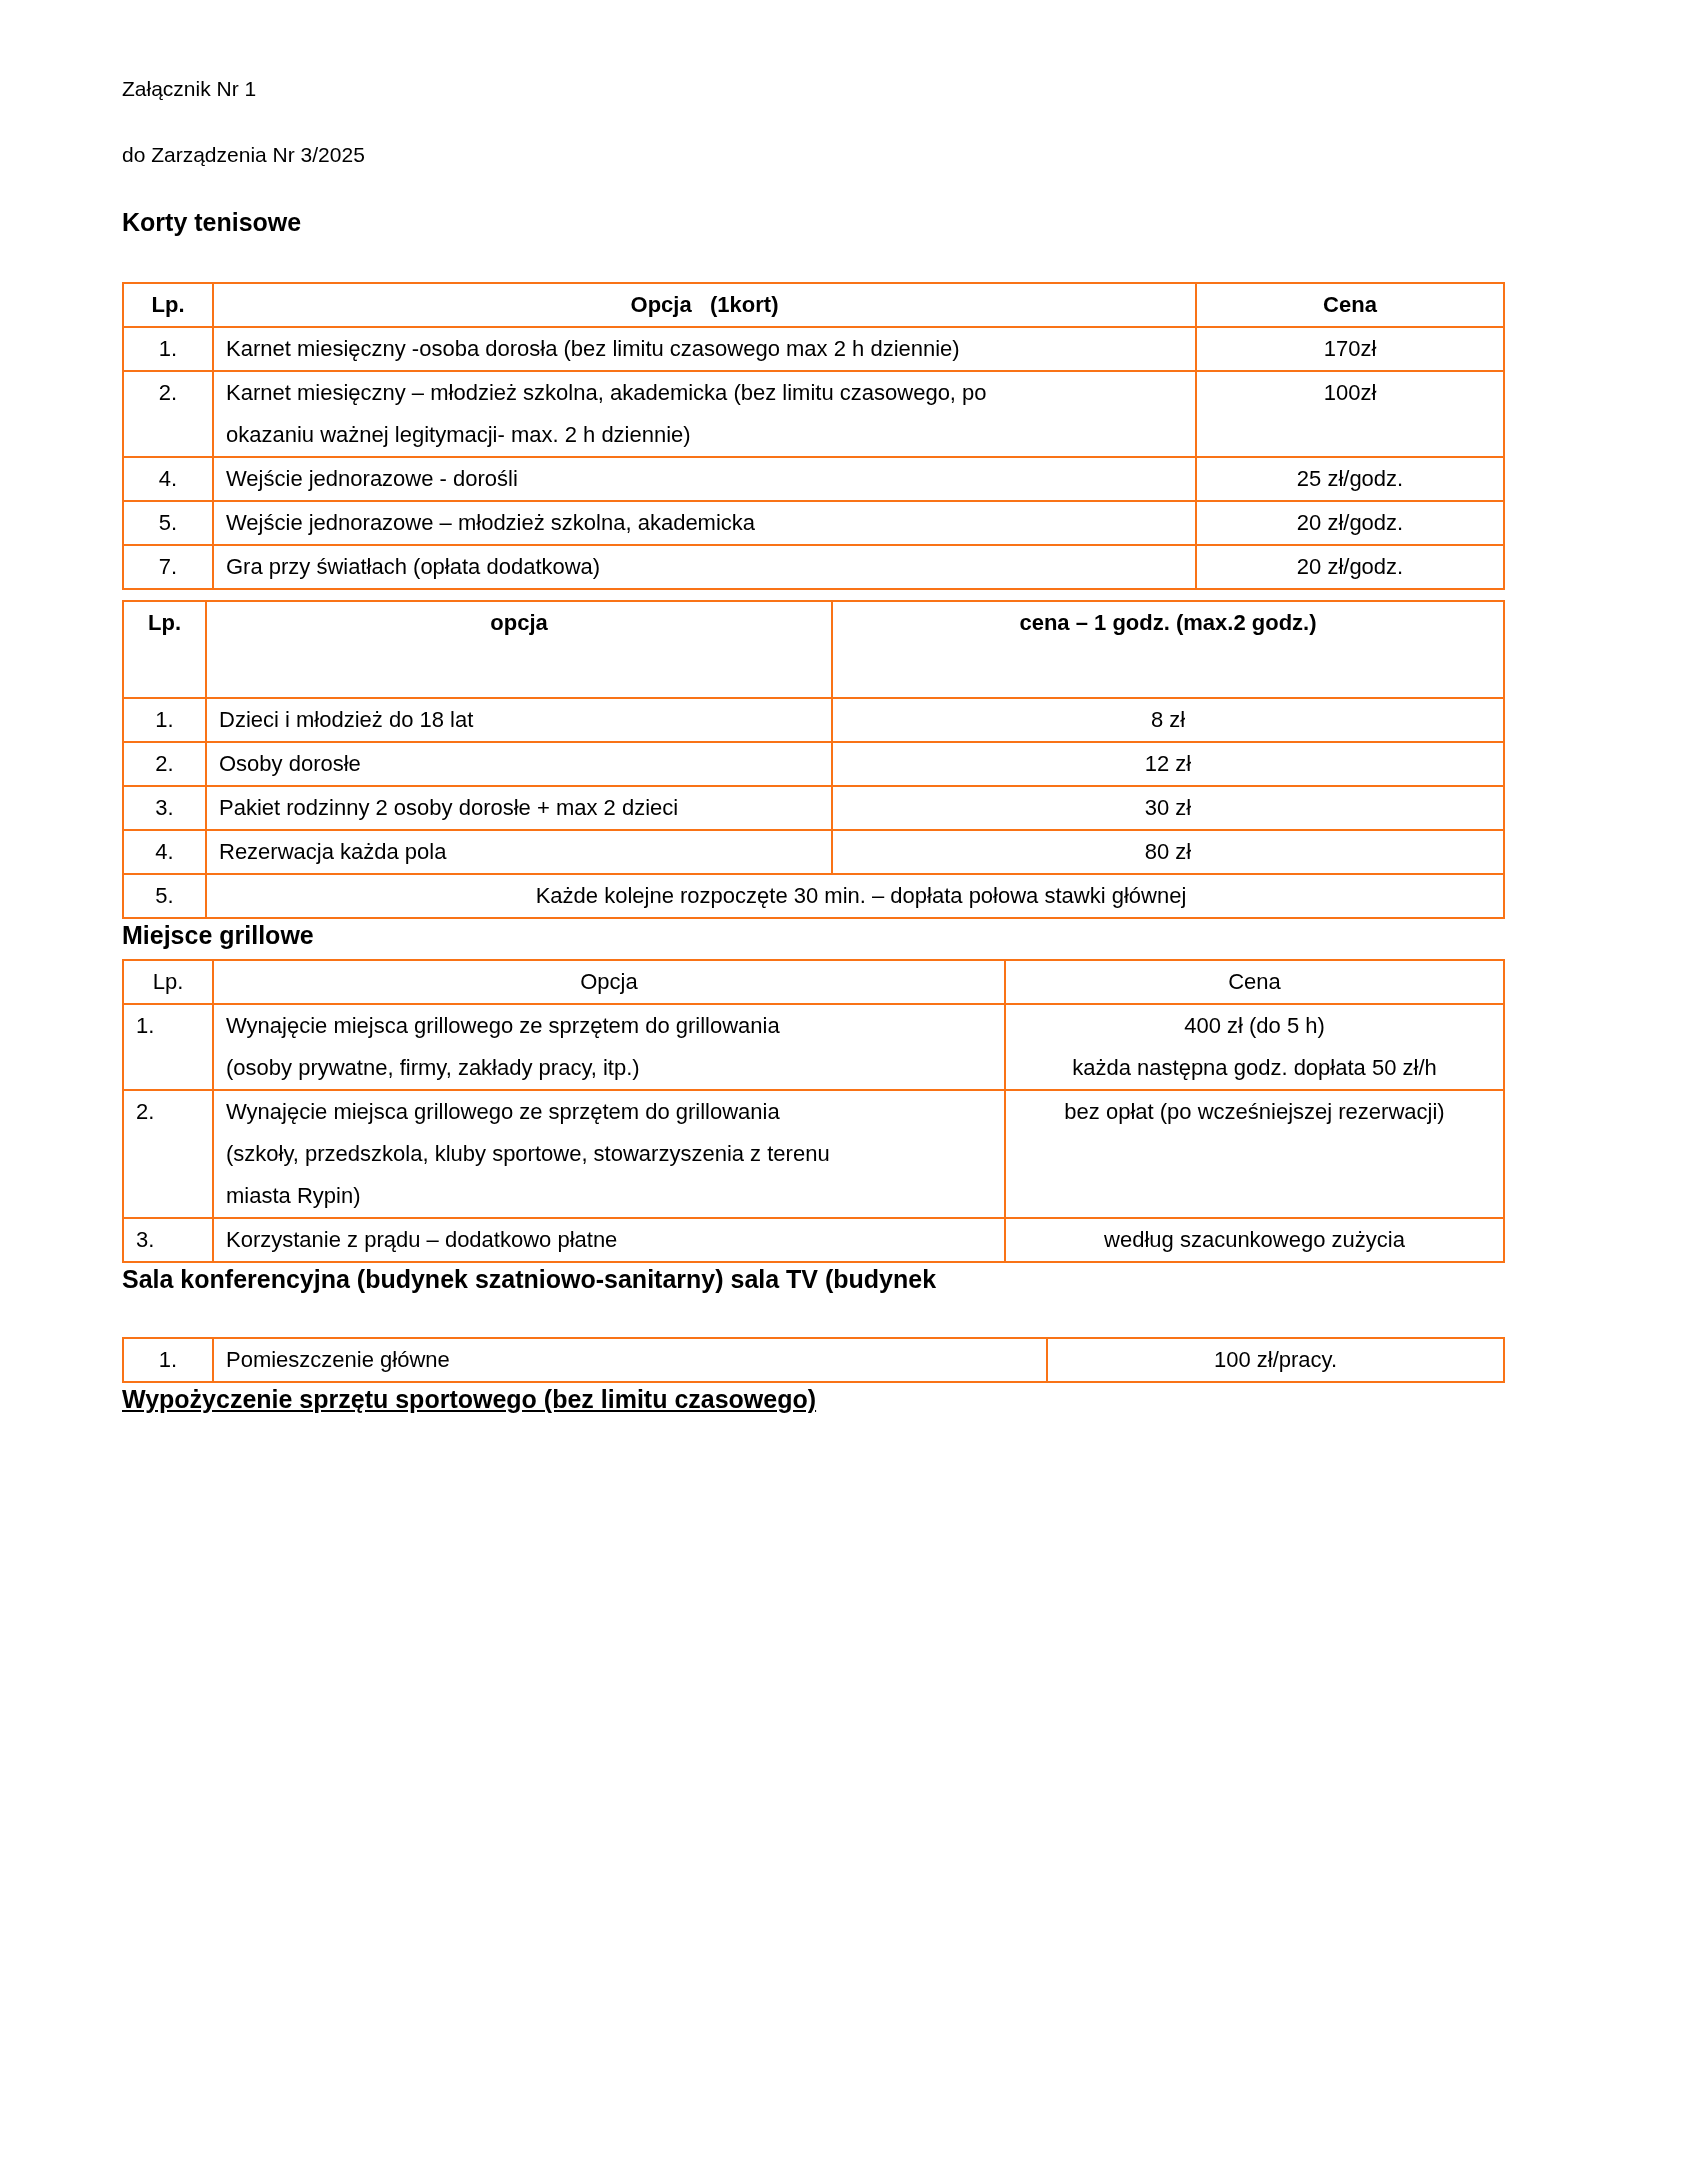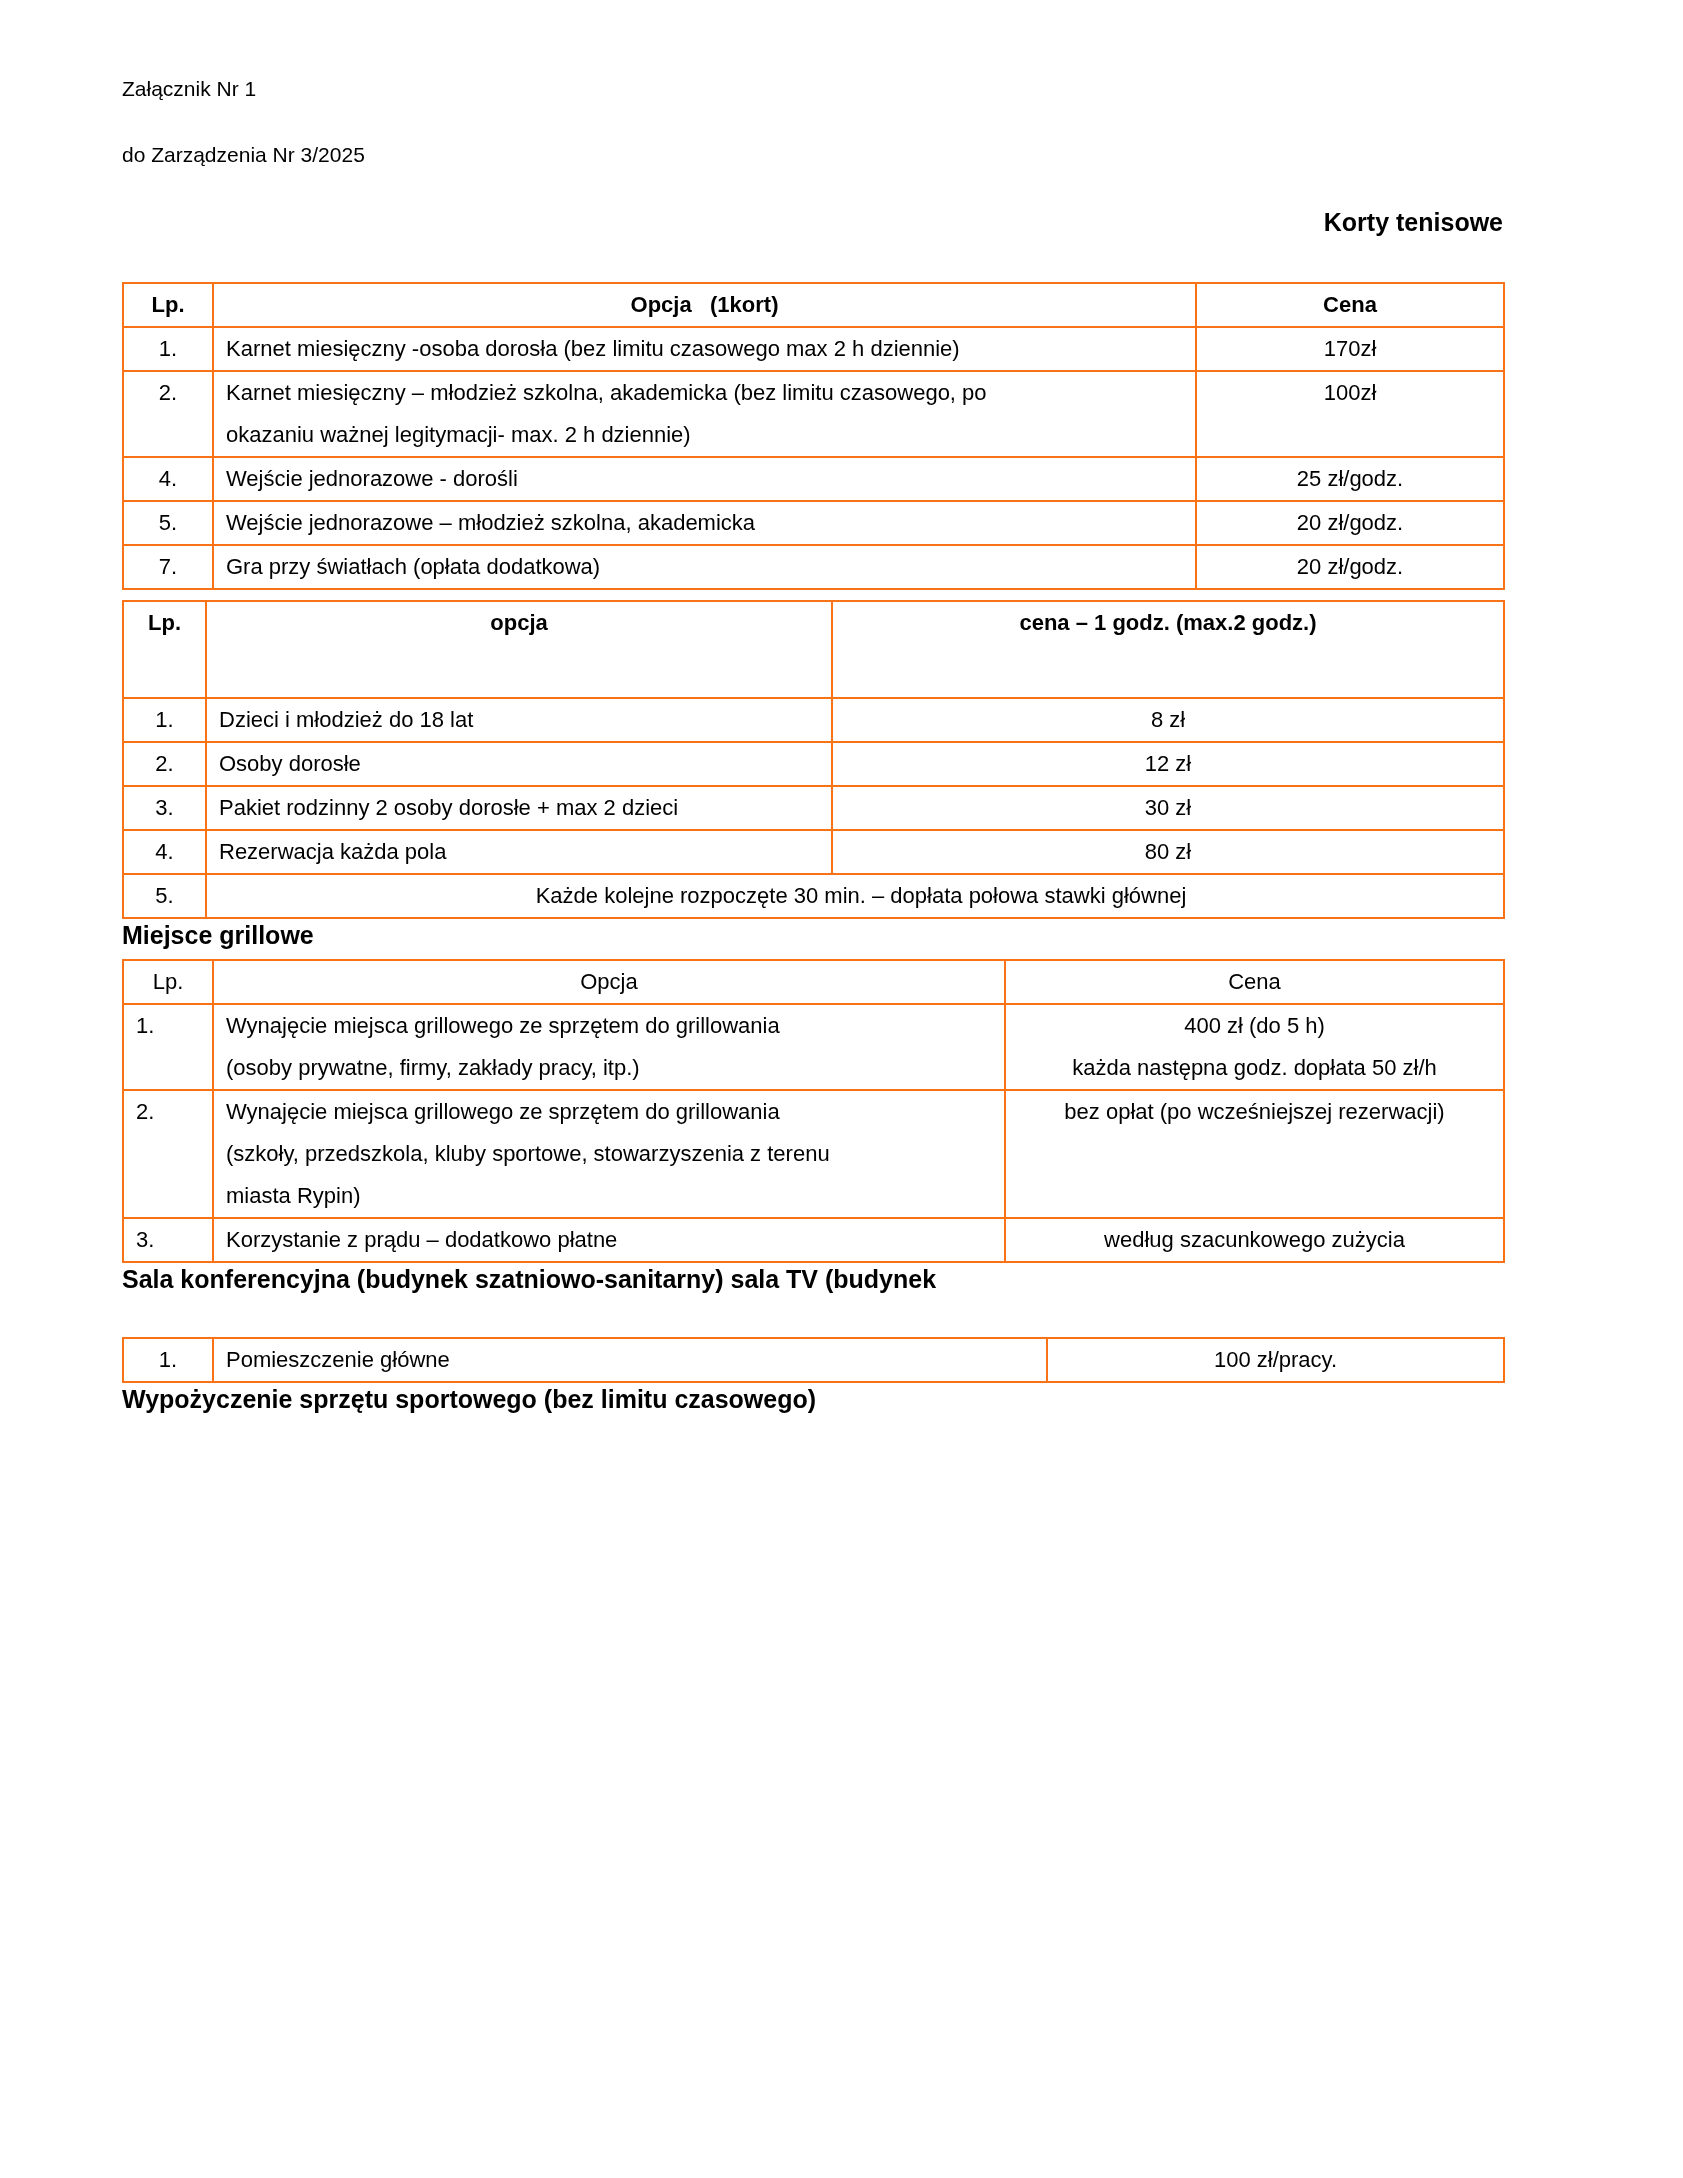--- a/index.html
+++ b/index.html
@@ -23,25 +23,25 @@
     font-size: 21px;
     line-height: 30px;
     font-weight: 400;
   }
   h2.section-title {
     font-size: 25px;
     font-weight: 700;
     margin: 0;
     line-height: 32px;
   }
-  .t-korty-title   { margin-top: 249px; text-align: right; }
+  .t-korty-title   { margin-top: 249px; }
   .t-mini-title    { margin-top: 133px; }
   .t-grill-title   { margin-top: 137px; }
   .t-sala-title    { margin-top: 46px;  }
-  .t-wypo-title    { margin-top: 55px;  }
+  .t-wypo-title    { margin-top: 55px; text-decoration: underline;  }
 
   table.tbl {
     border-collapse: collapse;
     table-layout: fixed;
     width: 1381px;
     font-size: 22px;
   }
   .tbl th, .tbl td {
     border: 2px solid #f97316;
     padding: 0;

